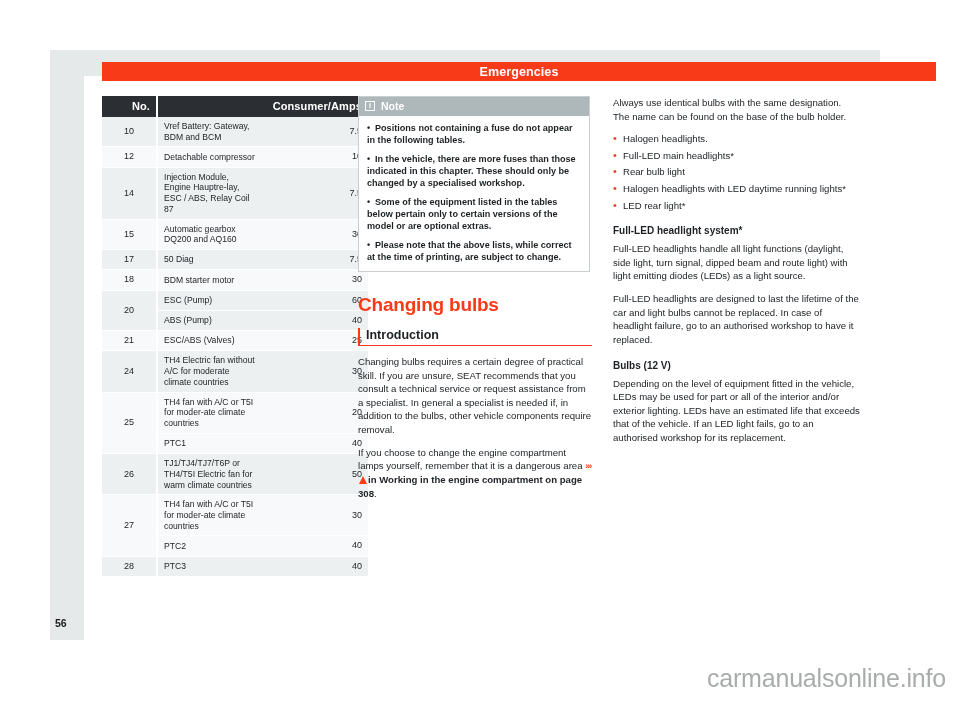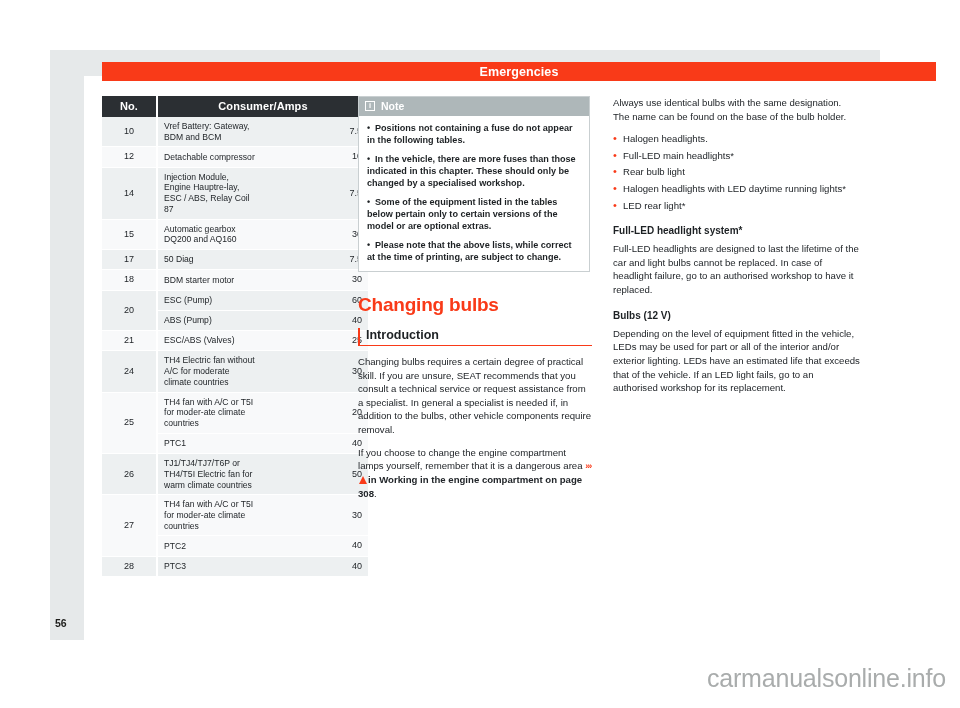--- a/index.html
+++ b/index.html
@@ -100,21 +100,21 @@
     width: 240px;
     table-layout: fixed;
     font-size: 8.4px;
     color: #22262a;
   }
   table.fuse-table th {
     background: #2b2f33;
     color: #ffffff;
     font-size: 11px;
     font-weight: bold;
-    text-align: center;
+    text-align: right;
     padding: 4px 6px 5px 6px;
     letter-spacing: 0.1px;
   }
   th.th-no {
     width: 42px;
     text-align: center;
     border-right: 2px solid #ffffff;
   }
   th.th-cons { width: 198px; }
 
@@ -383,20 +383,21 @@
 
       <ul class="bullet-list" id="right-bullets">
           <li>Halogen headlights.</li>
           <li>Full-LED main headlights*</li>
           <li>Rear bulb light</li>
           <li>Halogen headlights with LED daytime running lights*</li>
           <li>LED rear light*</li>
         </ul>
 
       <h3 class="minor-title">Full-LED headlight system*</h3>
+      <p class="body-text">Full-LED headlights handle all light functions (daylight, side light, turn signal, dipped beam and route light) with light emitting diodes (LEDs) as a light source.</p>
       <p class="body-text">Full-LED headlights are designed to last the lifetime of the car and light bulbs cannot be replaced. In case of headlight failure, go to an authorised workshop to have it replaced.</p>
 
       <h3 class="minor-title">Bulbs (12 V)</h3>
       <p class="body-text">Depending on the level of equipment fitted in the vehicle, LEDs may be used for part or all of the interior and/or exterior lighting. LEDs have an estimated life that exceeds that of the vehicle. If an LED light fails, go to an authorised workshop for its replacement.</p>
     </div>
 
   </div>
 
   <div class="watermark">carmanualsonline.info</div>
 </div>

